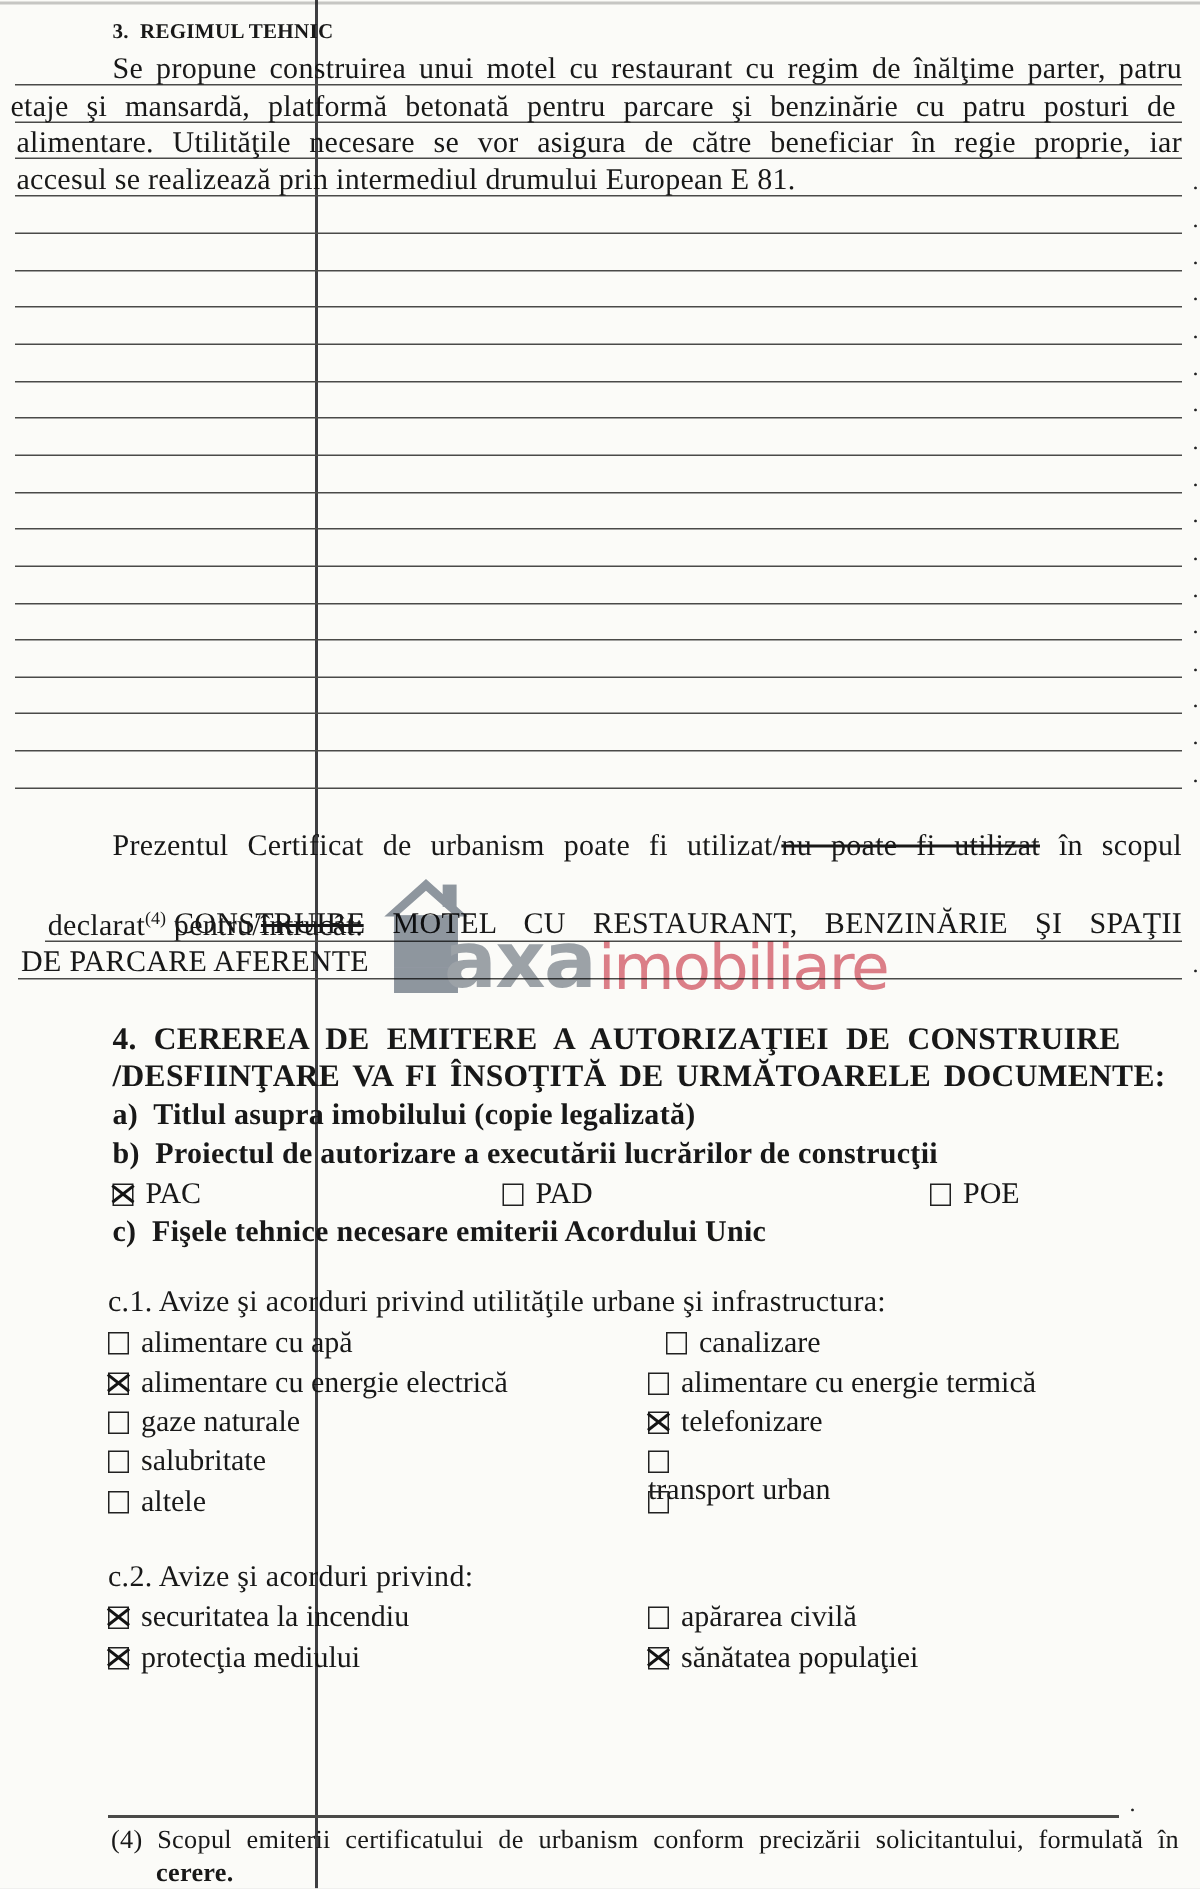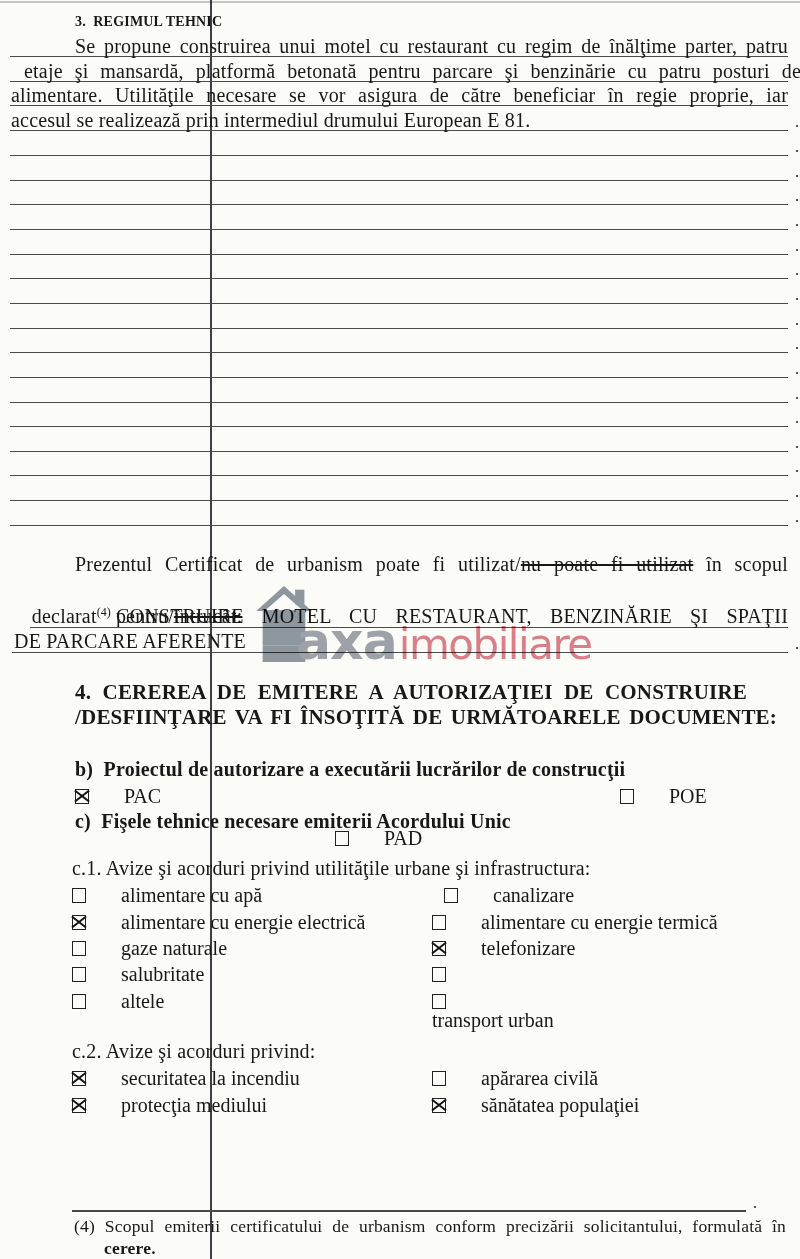--- a/index.html
+++ b/index.html
@@ -10,21 +10,21 @@
 
   .t{position:absolute;font-size:20px;line-height:23px;white-space:pre;letter-spacing:.2px;}
   .b{font-weight:bold;}
   .just{white-space:normal;text-align:justify;text-align-last:justify;}
   .strike{text-decoration:line-through;text-decoration-thickness:2.2px;}
   .sup{font-size:12px;vertical-align:7px;letter-spacing:0;}
 
   .rule{position:absolute;height:0;border-top:1.7px solid #4a4a48;}
   .rule .dot{position:absolute;right:-11px;top:-15px;font-size:16px;color:#222;line-height:12px;}
 
-  .row{position:absolute;display:flex;align-items:flex-start;font-size:20px;line-height:23px;gap:27px;}
+  .row{position:absolute;display:flex;align-items:flex-start;font-size:20px;line-height:23px;}
   .cb{display:inline-block;width:12px;height:13px;border:1.7px solid #212121;background:transparent;
       position:relative;margin-right:8px;margin-top:4px;flex:0 0 auto;}
   .cb.checked::before,.cb.checked::after{content:"";position:absolute;left:-3px;right:-3px;top:5px;
       height:1.8px;background:#141414;}
   .cb.checked::before{transform:rotate(38deg);}
   .cb.checked::after{transform:rotate(-38deg);}
 
   .wm{position:absolute;left:256px;top:586px;display:flex;align-items:flex-end;
       mix-blend-mode:multiply;opacity:.85;pointer-events:none;}
   .wm-house{flex:0 0 auto;}
@@ -45,21 +45,21 @@
   <div class="t b" style="left:75px;top:10px;font-size:14px;">3.  REGIMUL TEHNIC</div>
 
   <div class="rule" style="left:10px;top:56px;width:778px;"></div>
   <div class="rule" style="left:10px;top:81px;width:778px;"></div>
   <div class="rule" style="left:10px;top:105px;width:778px;"></div>
   <div class="rule" style="left:10px;top:130px;width:778px;">
     <span class="dot">.</span>
   </div>
 
   <div class="t just" style="left:75px;top:35px;width:713px;">Se propune construirea unui motel cu restaurant cu regim de înălţime parter, patru</div>
-  <div class="t just" style="left:24px;top:60px;width:777px;">etaje şi mansardă, platformă betonată pentru parcare şi benzinărie cu patru posturi de</div>
+  <div class="t just" style="left:7px;top:60px;width:777px;">etaje şi mansardă, platformă betonată pentru parcare şi benzinărie cu patru posturi de</div>
   <div class="t just" style="left:11px;top:84px;width:777px;">alimentare. Utilităţile necesare se vor asigura de către beneficiar în regie proprie, iar</div>
   <div class="t" style="left:11px;top:109px;">accesul se realizează prin intermediul drumului European E 81.</div>
 
   <div id="blank-lines">
       <div class="rule" style="left: 10px; width: 778px; top: 155px;">
         <span class="dot">.</span>
       </div>
       <div class="rule" style="left: 10px; width: 778px; top: 179.65px;">
         <span class="dot">.</span>
       </div>
@@ -127,27 +127,28 @@
       <polygon points="30,0 0,27 9,27 30,8.5 51,27 60,27" fill="#7d8693"></polygon>
       <rect x="7" y="26" width="46" height="38" fill="#7d8693"></rect>
       <rect x="7" y="64" width="46" height="18" fill="#7d8693"></rect>
     </svg>
     <div class="wm-axa">axa</div>
     <div class="wm-imo">imobiliare</div>
   </div>
 
   <div class="t b just" style="left:75px;top:681px;width:672px;font-size:21px;">4.  CEREREA DE EMITERE A AUTORIZAŢIEI DE CONSTRUIRE</div>
   <div class="t b just" style="left:75px;top:706px;width:702px;font-size:21px;">/DESFIINŢARE VA FI ÎNSOŢITĂ DE URMĂTOARELE DOCUMENTE:</div>
+  <div class="t b" style="left:75px;top:732px;">a)  Titlul asupra imobilului (copie legalizată)</div>
   <div class="t b" style="left:75px;top:758px;">b)  Proiectul de autorizare a executării lucrărilor de construcţii</div>
 
   <div class="row" style="left:75px;top:785px;">
     <span class="cb checked"></span>
     <span>PAC</span>
   </div>
-  <div class="row" style="left:335px;top:785px;margin-top:42px;">
+  <div class="row" style="left:335px;top:785px;">
     <span class="cb"></span>
     <span>PAD</span>
   </div>
   <div class="row" style="left:620px;top:785px;">
     <span class="cb"></span>
     <span>POE</span>
   </div>
 
   <div class="t b" style="left:75px;top:810px;">c)  Fişele tehnice necesare emiterii Acordului Unic</div>
 

